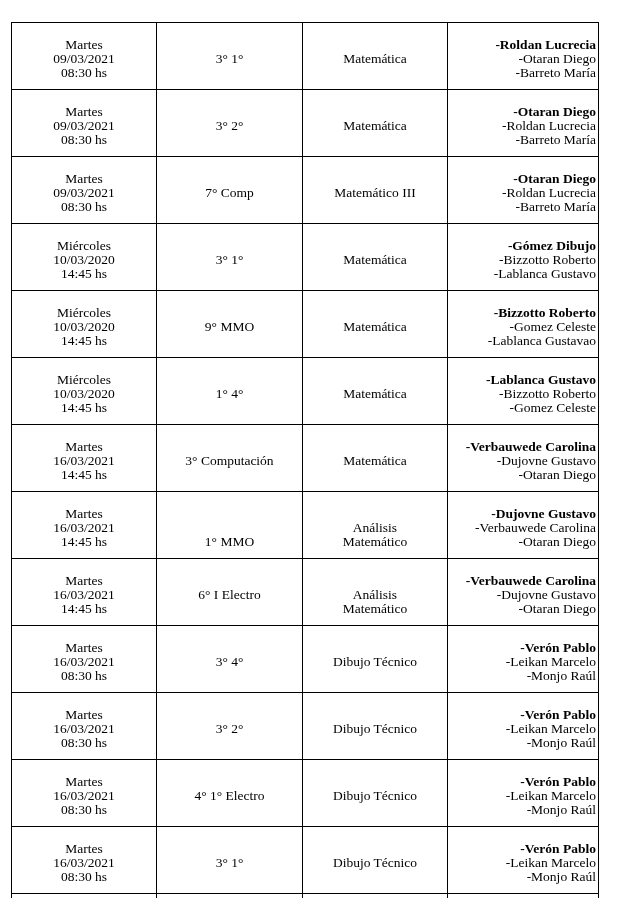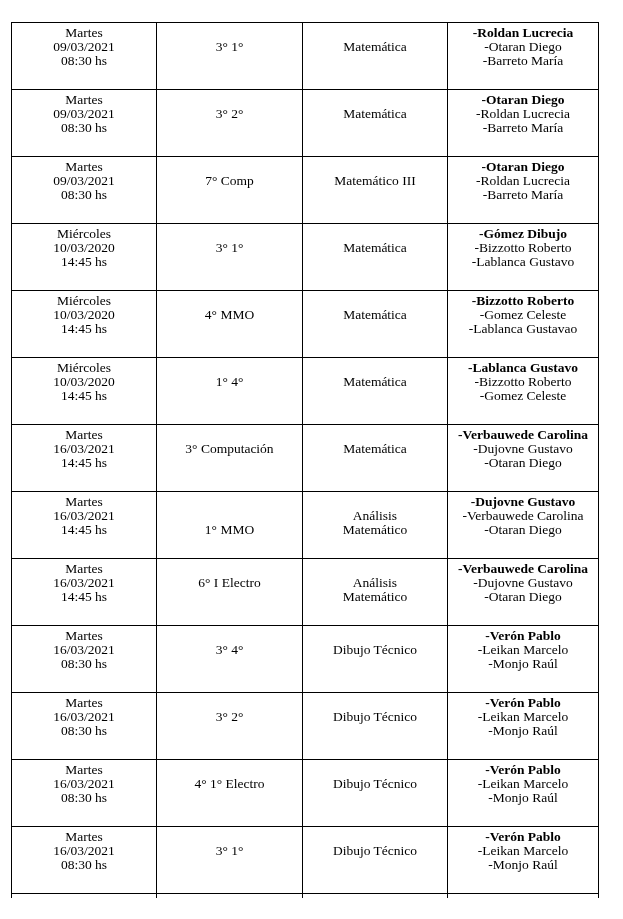--- a/index.html
+++ b/index.html
@@ -12,26 +12,26 @@
 
   table.schedule {
     position: absolute; left: 11px; top: 22px;
     border-collapse: collapse; table-layout: fixed;
   }
   table.schedule td {
     border: 1px solid #000;
     box-sizing: border-box;
     height: 67px;
     vertical-align: top;
-    padding: 3px 2px 0 2px;
+    padding: 15px 2px 0 2px;
     font-size: 13.5px;
     line-height: 14px;
   }
   td.dt, td.cls, td.subj { text-align: center; white-space: pre-line; }
-  td.teach { text-align: center; padding-left: 4px; }
+  td.teach { text-align: right; padding-left: 4px; }
   .t-lead { font-weight: bold; }
   .t-rest { white-space: pre-line; }
 
   
   tr.stub td {
     height: 4px; padding: 0;
     border-top: 1px solid #000;
     border-bottom: none;
   }
 </style>
@@ -101,21 +101,21 @@
             <div class="t-lead">-Gómez Dibujo</div>
             <div class="t-rest">-Bizzotto Roberto
 -Lablanca Gustavo</div>
           </td>
       </tr>
       <tr>
         <td class="dt">Miércoles
 10/03/2020
 14:45 hs</td>
         <td class="cls">
-4° MMO</td>
+9° MMO</td>
         <td class="subj">
 Matemática</td>
         <td class="teach">
             <div class="t-lead">-Bizzotto Roberto</div>
             <div class="t-rest">-Gomez Celeste
 -Lablanca Gustavao</div>
           </td>
       </tr>
       <tr>
         <td class="dt">Miércoles

